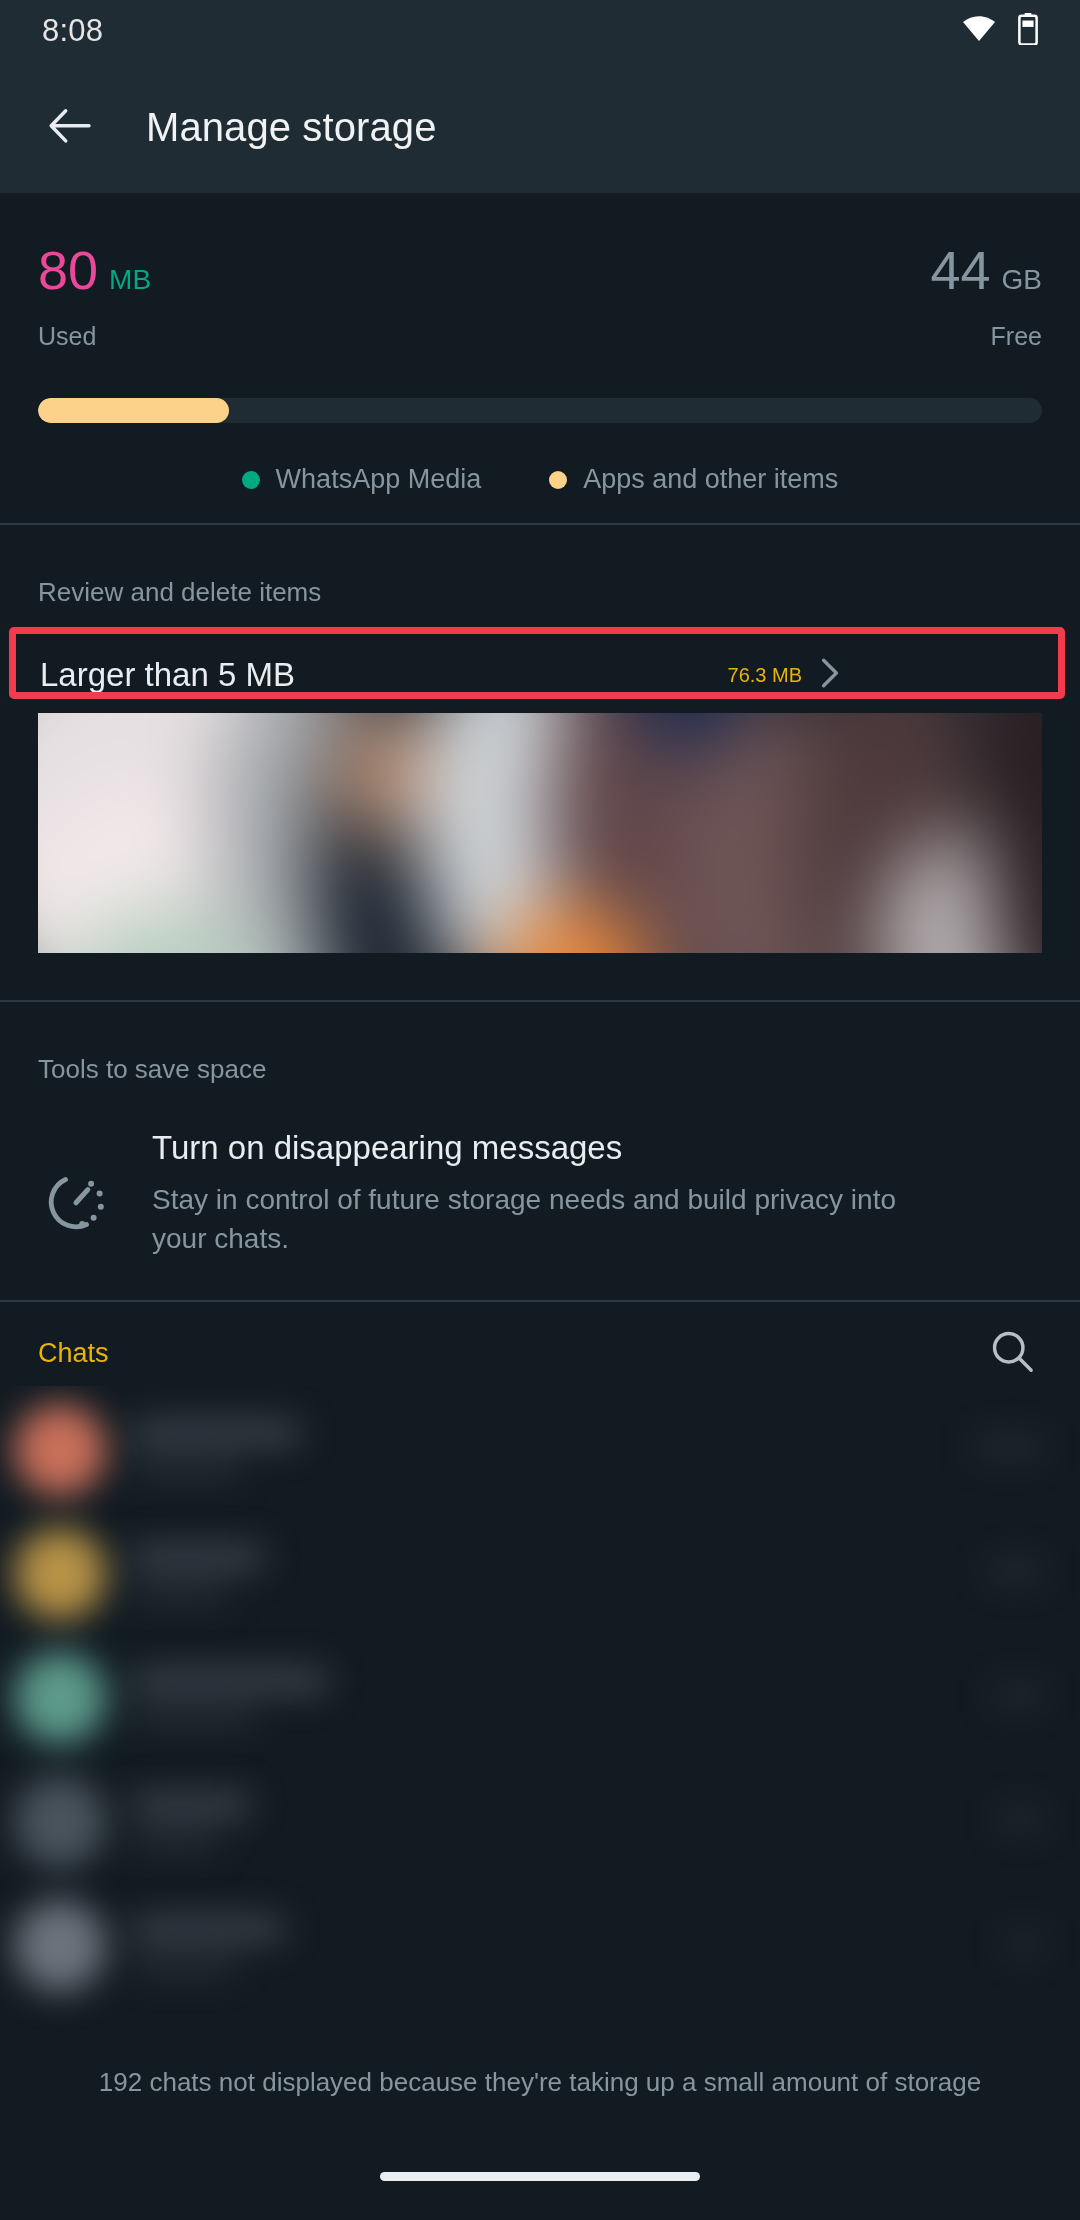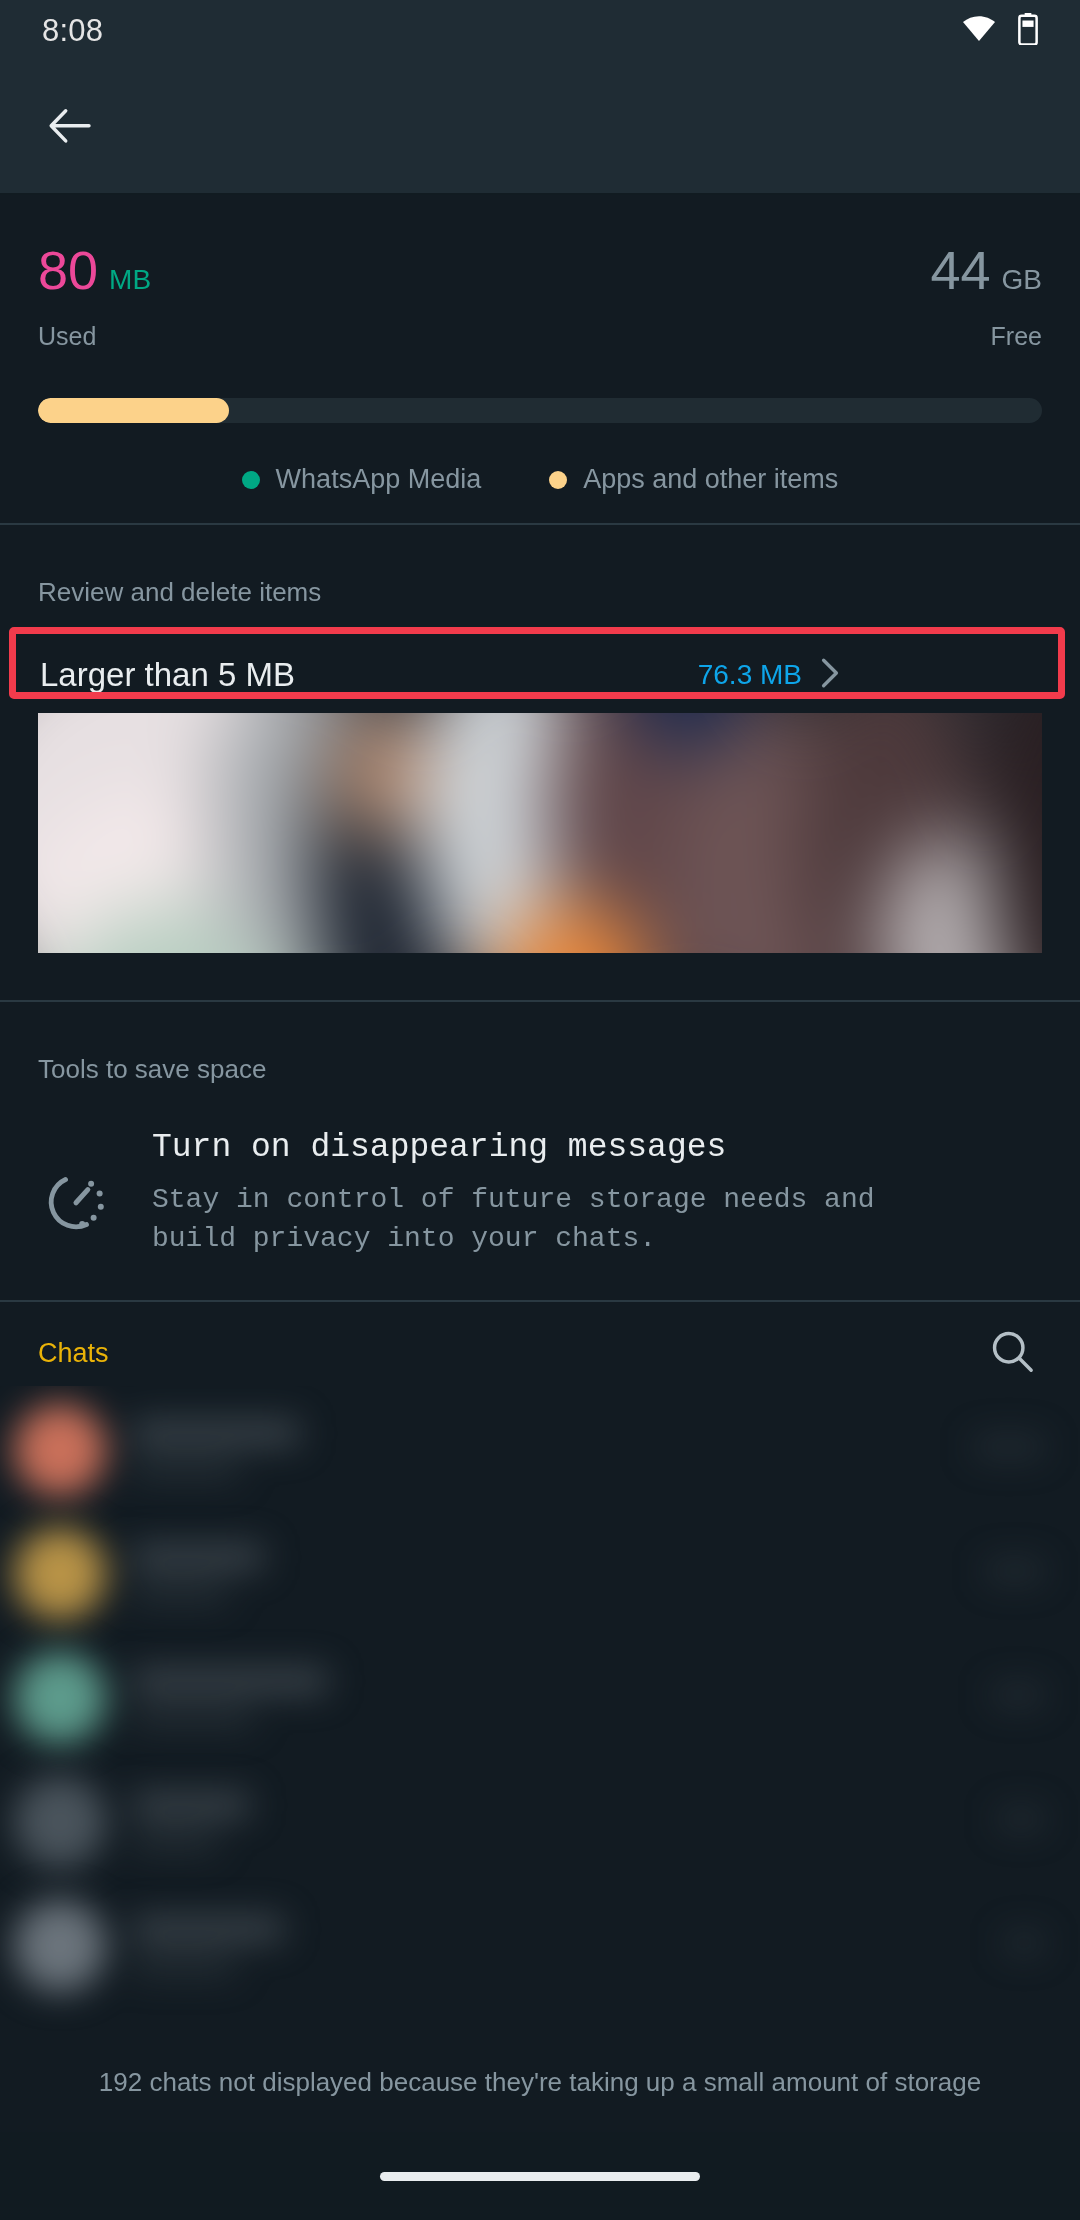--- a/index.html
+++ b/index.html
@@ -61,41 +61,41 @@
   
   .review{top:525px;height:190px;}
   .review-hdr{font-size:26px;color:#8696A0;padding:52px 0 0 38px;}
   .review-row{
     position:absolute;left:0;top:110px;width:880px;height:80px;
     display:flex;align-items:center;justify-content:space-between;
     padding:0 40px;box-sizing:border-box;
   }
   .review-row-label{font-size:33px;color:#E9EDEF;}
   .review-row-right{display:flex;align-items:center;gap:18px;}
-  .review-row-size{font-size:28px;color:#0ea5e9;}
+  .review-row-size{font-size:20px;color:#eab308;}
 
   .highlight-box{
     position:absolute;left:9px;top:627px;width:1056px;height:72px;
     border:7px solid #F23B4C;border-radius:5px;box-sizing:border-box;
     pointer-events:none;
   }
 
   
   .media-strip{top:700px;height:300px;}
   .media-inner{
     position:absolute;left:38px;top:13px;width:1004px;height:240px;
     overflow:hidden;background:#2a2a30;
   }
   .blurlayer{position:absolute;inset:-60px;filter:blur(38px);}
   .blob{position:absolute;border-radius:50%;}
 
   
   .tools{top:1002px;height:298px;}
   .tools-hdr{font-size:26px;color:#8696A0;padding:52px 0 0 38px;}
-  .tool-item{display:flex;align-items:flex-start;padding:42px 34px 0 38px;font-family:Liberation Mono, monospace;}
+  .tool-item{display:flex;align-items:flex-start;padding:42px 34px 0 38px;}
   .tool-icon{width:76px;min-width:76px;display:flex;justify-content:center;padding-top:44px;}
   .tool-text{margin-left:38px;}
   .tool-title{font-size:33px;color:#E9EDEF;line-height:42px;}
   .tool-desc{font-size:28px;color:#8696A0;line-height:39px;margin-top:11px;max-width:745px;}
 
   
   .chats{top:1302px;height:918px;background:#121B22;overflow:hidden;}
   .chats-hdr{
     position:absolute;left:0;top:0;width:1080px;height:102px;
     display:flex;align-items:center;justify-content:space-between;
@@ -146,20 +146,21 @@
   </div>
 
   <div class="appbar">
     <div class="back-btn">
       <span>
         <svg width="44" height="40" viewBox="0 0 24 22">
           <path d="M10.2 2.6 2.2 10.9l8 8.3M2.6 10.9H23" fill="none" stroke="#E9EDEF" stroke-width="1.9" stroke-linecap="round" stroke-linejoin="round"></path>
         </svg>
       </span>
     </div>
+    <div class="appbar-title">Manage storage</div>
   </div>
 
   <div class="section summary">
     <div class="sum-row">
       <div class="sum-block">
         <div class="sum-val">
           <span class="sum-num used" style="color: #ec4899;">80</span>
           <span class="sum-unit used" style="color: rgb(0, 168, 132);">MB</span>
         </div>
         <div class="sum-lbl">Used</div>

